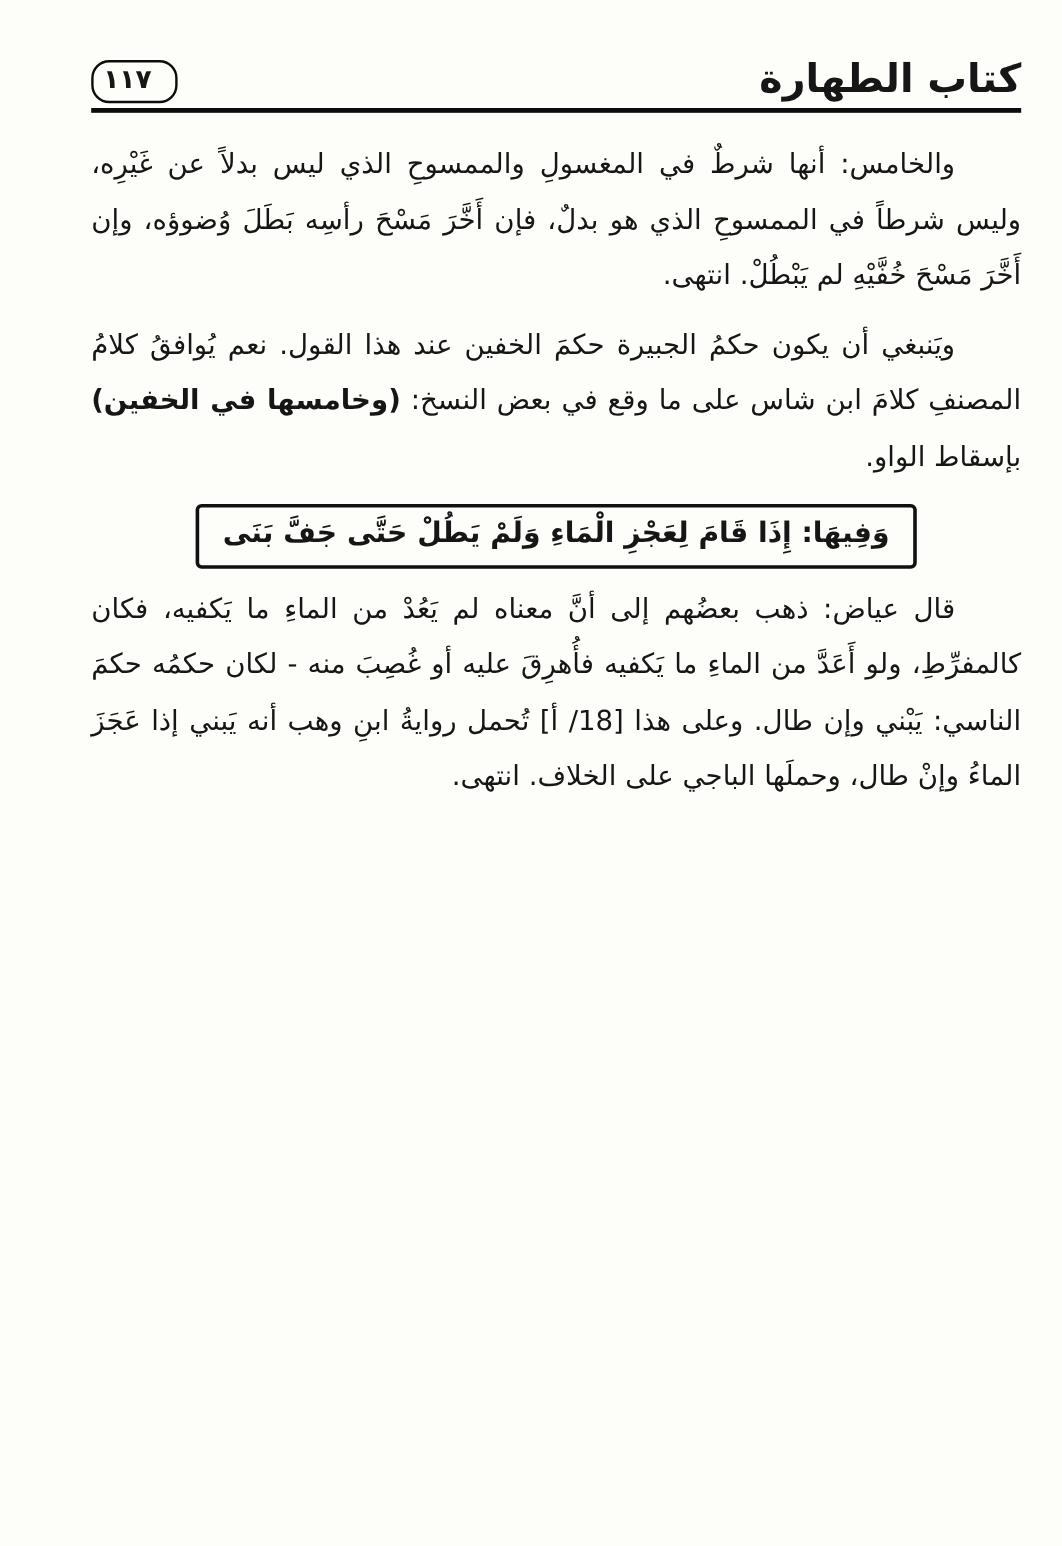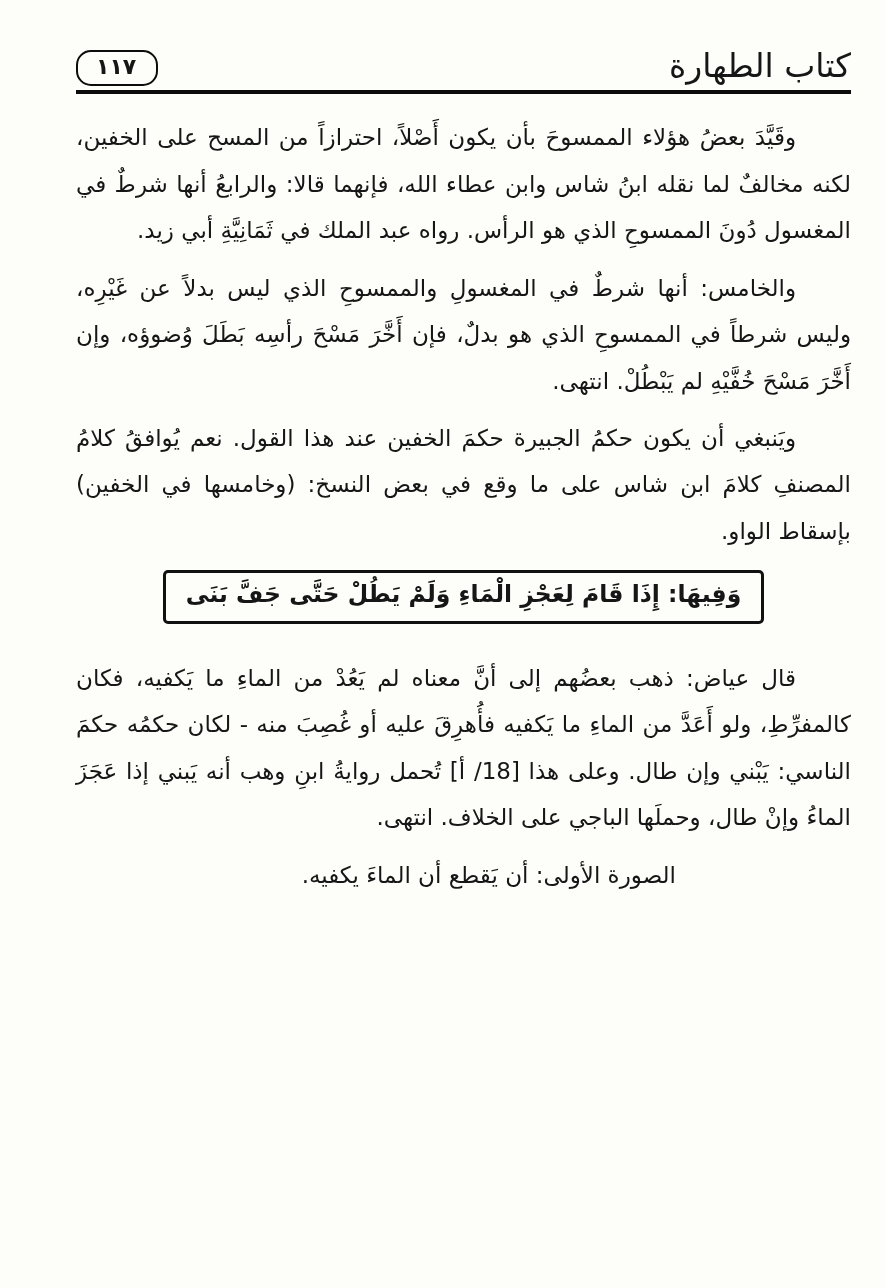--- a/index.html
+++ b/index.html
@@ -23,57 +23,57 @@
   .page-header {
     display: flex;
     flex-direction: row;
     justify-content: space-between;
     align-items: flex-end;
     border-bottom: 4px solid #0c0c0c;
     padding-bottom: 6px;
   }
   .book-title {
     font-size: 33px;
-    font-weight: 400;
+    font-weight: 700;
     letter-spacing: 0.5px;
     line-height: 1.1;
     padding-left: 10px;
   }
   .page-num {
     border: 2.5px solid #0c0c0c;
     border-radius: 15px;
-    padding: 2px 20px 4px 18px;
+    padding: 2px 20px 4px 8px;
     font-size: 22px;
     font-weight: 700;
     line-height: 1.2;
     background: #fdfdfa;
     margin-bottom: -2px;
   }
   .content {
     margin-top: 20px;
     font-size: 23px;
     line-height: 2.02;
     text-align: justify;
   }
   .para {
     margin: 0 0 11px 0;
     text-indent: 55px;
   }
   .para .b {
-    font-weight: 400;
+    font-weight: 700;
   }
   .para.indent-med {
     text-indent: 130px;
   }
   .para.indent-big {
     text-indent: 175px;
   }
   .heading-wrap {
     text-align: center;
-    margin: 16px 0 31px 0;
+    margin: 16px 0 11px 0;
   }
   .heading-box {
     display: inline-block;
     border: 3px solid #111;
     border-radius: 5px;
     padding: 3px 20px 7px 20px;
     font-weight: 700;
     font-size: 23.5px;
     line-height: 1.6;
     text-indent: 0;
@@ -85,32 +85,30 @@
 
 <div class="page">
 
   <header class="page-header">
     <div class="book-title">كتاب الطهارة</div>
     <div class="page-num">١١٧</div>
   </header>
 
   <main class="content">
 
-    <p class="para"><span>وقَيَّدَ بعضُ هؤلاء الممسوحَ بأن يكون أَصْلاً، احترازاً من المسح على الخفين، لكنه مخالفٌ لما نقله ابنُ شاس وابن عطاء الله، فإنهما قالا: والرابعُ أنها شرطٌ في المغسول دُونَ الممسوحِ الذي هو الرأس. رواه عبد الملك في ثَمَانِيَّةِ أبي زيد.</span></p>
 
     <p class="para"><span>والخامس: أنها شرطٌ في المغسولِ والممسوحِ الذي ليس بدلاً عن غَيْرِه، وليس شرطاً في الممسوحِ الذي هو بدلٌ، فإن أَخَّرَ مَسْحَ رأسِه بَطَلَ وُضوؤه، وإن أَخَّرَ مَسْحَ خُفَّيْهِ لم يَبْطُلْ. انتهى.</span></p>
 
     <p class="para"><span>ويَنبغي أن يكون حكمُ الجبيرة حكمَ الخفين عند هذا القول. نعم يُوافقُ كلامُ المصنفِ كلامَ ابن شاس على ما وقع في بعض النسخ: </span><span class="b">(وخامسها في الخفين)</span><span> بإسقاط الواو.</span></p>
 
     <div class="heading-wrap">
       <span class="heading-box">وَفِيهَا: إِذَا قَامَ لِعَجْزِ الْمَاءِ وَلَمْ يَطُلْ حَتَّى جَفَّ بَنَى</span>
     </div>
 
     <p class="para"><span>قال عياض: ذهب بعضُهم إلى أنَّ معناه لم يَعُدْ من الماءِ ما يَكفيه، فكان كالمفرِّطِ، ولو أَعَدَّ من الماءِ ما يَكفيه فأُهرِقَ عليه أو غُصِبَ منه - لكان حكمُه حكمَ الناسي: يَبْني وإن طال. وعلى هذا [18/ أ] تُحمل روايةُ ابنِ وهب أنه يَبني إذا عَجَزَ الماءُ وإنْ طال، وحملَها الباجي على الخلاف. انتهى.</span></p>
 
 
 
 
-    <p class="para indent-big"><span class="b">الصورة الأولى:</span><span> أن يَقطع أن الماءَ يكفيه.</span></p>
 
 
   </main>
 </div>
 
 </body></html>

